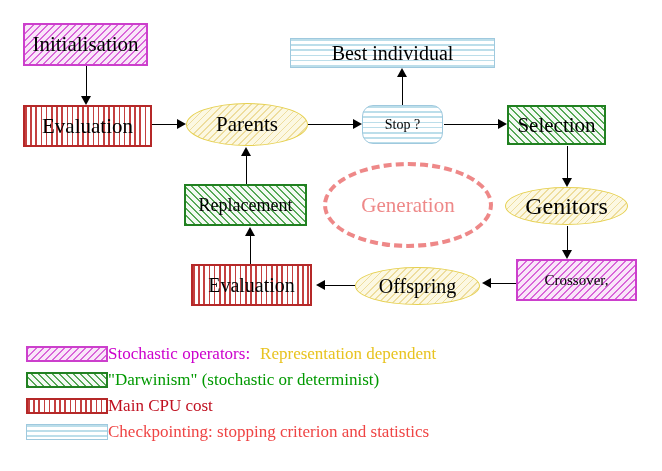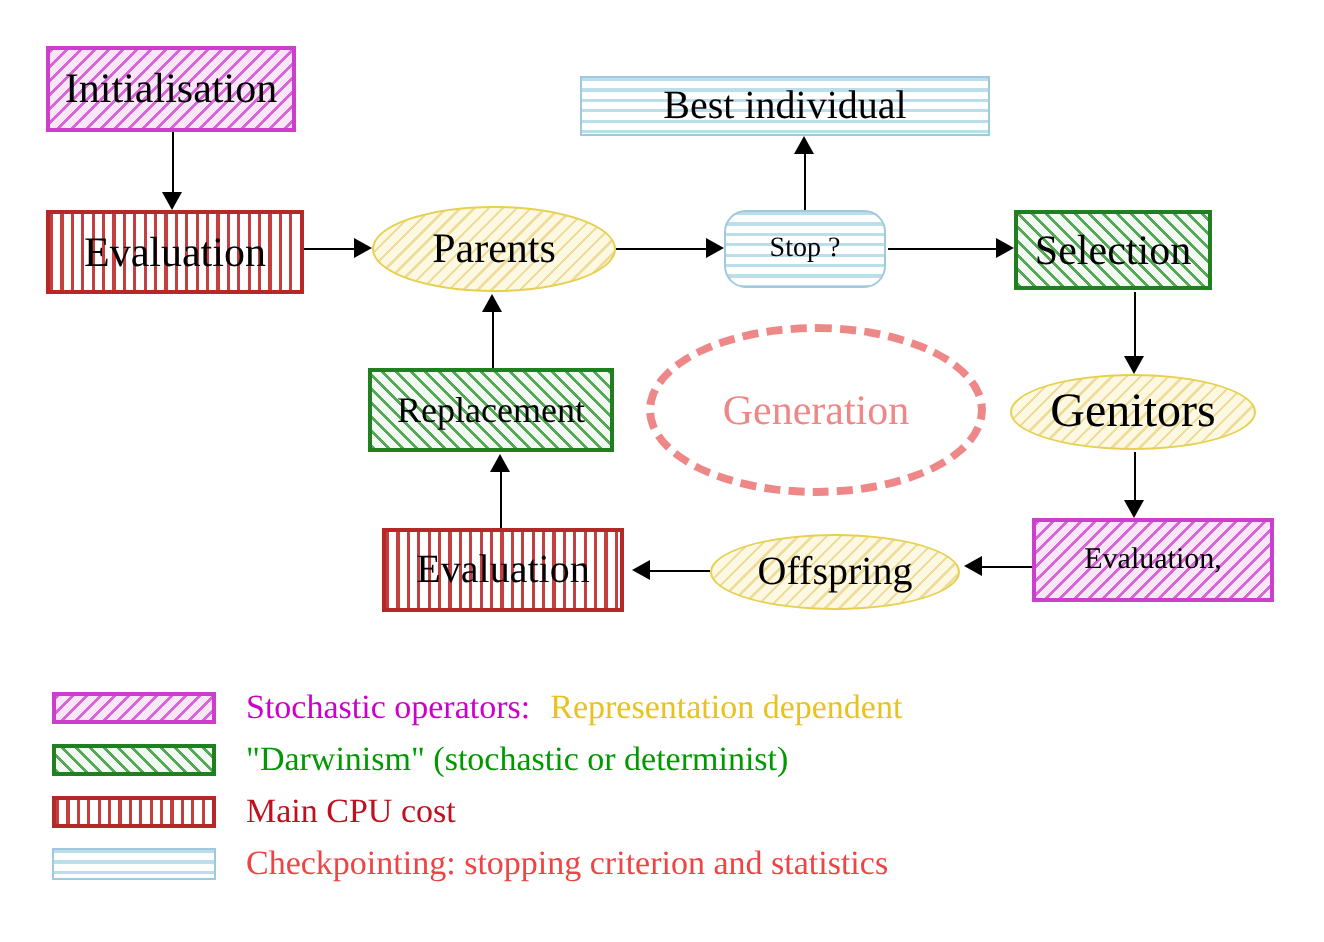--- a/index.html
+++ b/index.html
@@ -54,21 +54,21 @@
   
   .aline{position:absolute;background:#000;}
   .h{height:1.5px;} .v{width:1.5px;}
   .ah{position:absolute;width:0;height:0;}
   .ah-down{border-left:5px solid transparent;border-right:5px solid transparent;border-top:9px solid #000;}
   .ah-up{border-left:5px solid transparent;border-right:5px solid transparent;border-bottom:9px solid #000;}
   .ah-right{border-top:5px solid transparent;border-bottom:5px solid transparent;border-left:9px solid #000;}
   .ah-left{border-top:5px solid transparent;border-bottom:5px solid transparent;border-right:9px solid #000;}
 
   
-  .legend-row{position:absolute;left:26px;display:flex;align-items:center;gap:15px;height:22px;}
+  .legend-row{position:absolute;left:26px;display:flex;align-items:center;gap:0;height:22px;}
   .swatch{width:82px;height:16px;box-sizing:border-box;flex:0 0 auto;}
   .legend-label{font-size:17px;white-space:nowrap;}
   #lr1{top:343px;} #lr2{top:369px;} #lr3{top:395px;} #lr4{top:421px;}
   .t-magenta{color:#cc00cc;}
   .t-gold{color:#e8c31f;margin-left:10px;}
   .t-green{color:#009900;}
   .t-red{color:#c01020;}
   .t-cyan{color:#ef4444;}
 </style>
 </head>
@@ -92,21 +92,21 @@
 
   <div class="node" id="n-generation">Generation</div>
 
   <div class="node hatch-yellow ellipse" id="n-genitors">Genitors</div>
 
   <div class="node stripe-red" id="n-eval2">Evaluation</div>
 
   <div class="node hatch-yellow ellipse" id="n-offspring">Offspring</div>
 
   <div class="node hatch-magenta" id="n-crossover">
-    <span>Evaluation,</span>
+    <span>Crossover,</span>
   </div>
 
   <div>
     <div class="aline v" style="left:85.5px;top:66px;height:32px;"></div>
     <div class="ah ah-down" style="left:81px;top:96px;"></div>
   </div>
   <div>
     <div class="aline h" style="left:152px;top:123.5px;width:26px;"></div>
     <div class="ah ah-right" style="left:177px;top:119px;"></div>
   </div>

